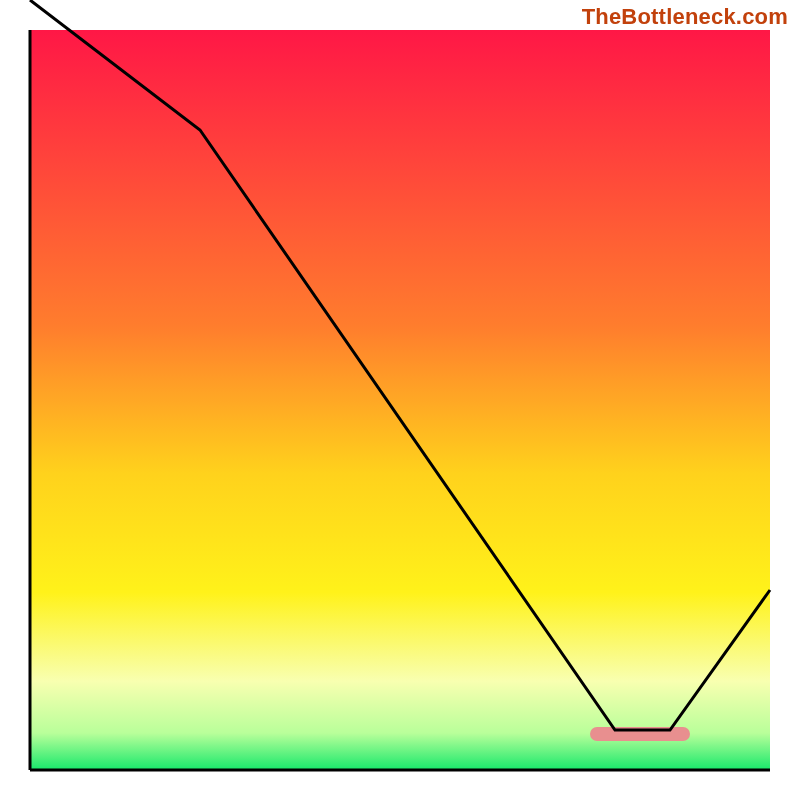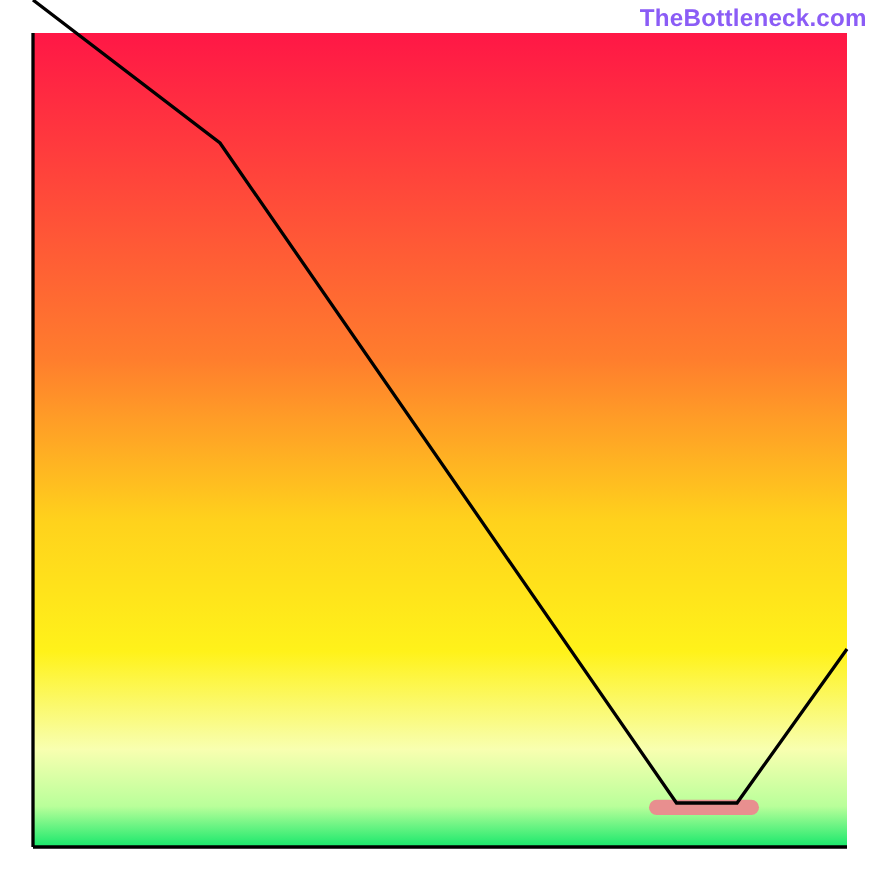--- a/index.html
+++ b/index.html
@@ -14,21 +14,21 @@
     position: relative;
     width: 800px;
     height: 800px;
   }
   .watermark {
     position: absolute;
     top: 4px;
     right: 12px;
     font-size: 22px;
     font-weight: 600;
-    color: #8b5cf6;
+    color: #c2410c;
     letter-spacing: 0.2px;
     z-index: 50;
   }
   svg {
     position: absolute;
     top: 0;
     left: 0;
   }
 </style>
 </head>

